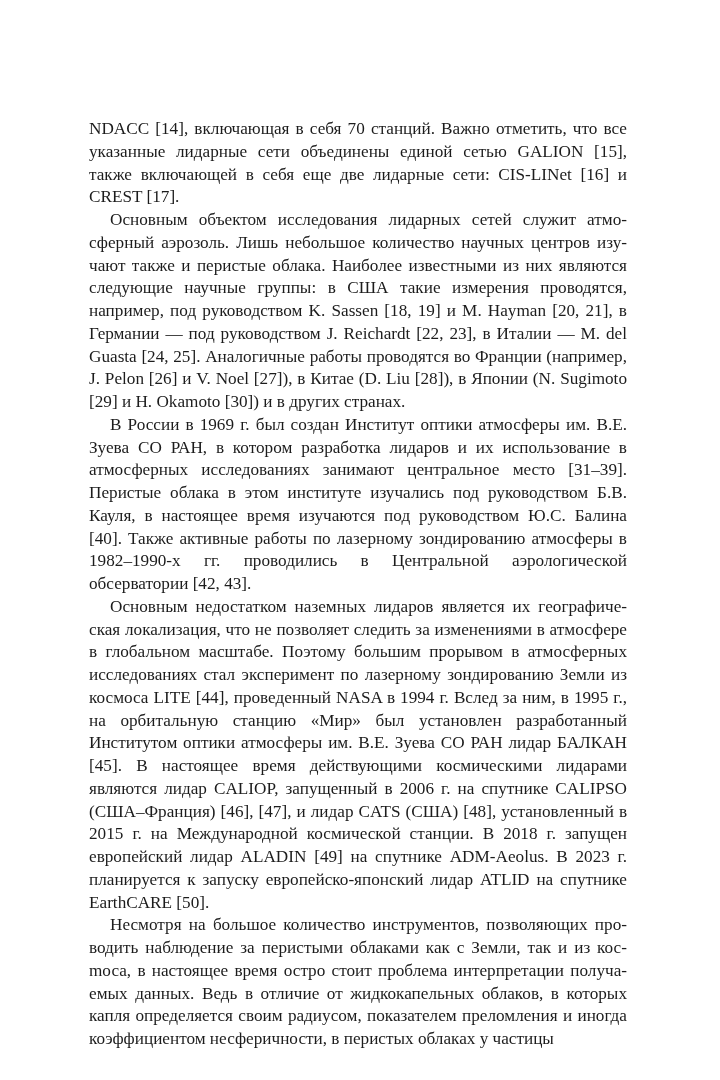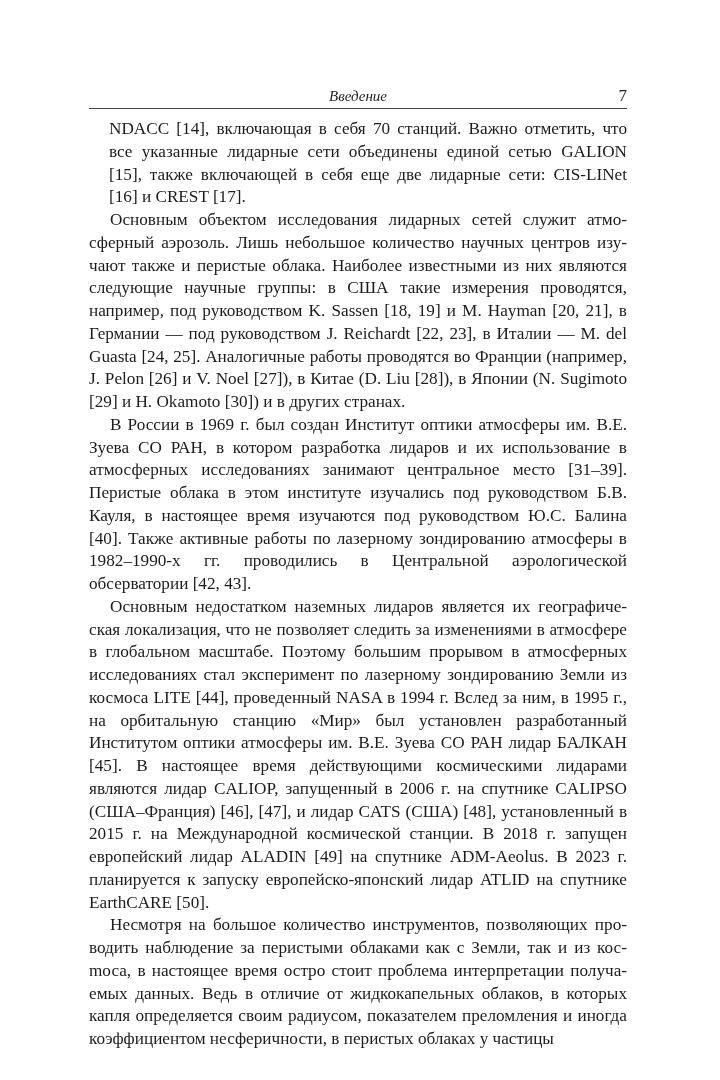--- a/index.html
+++ b/index.html
@@ -18,30 +18,26 @@
   .page-number {
     position: absolute; right: 0; top: 0; font-size: 17px;
   }
   .body-text {
     position: absolute; left: 89px; top: 118px; width: 538px;
     font-family: "Liberation Serif", "DejaVu Serif", serif;
     font-size: 17.2px; line-height: 22.75px; color: #1c1c1c;
     text-align: justify; hyphens: manual;
   }
   .body-text p { margin: 0; text-indent: 21px; }
-  .body-text p.cont { text-indent: 0; margin-left: 20px; }
+  .body-text p.cont { text-indent: 0; }
 </style>
 </head>
 <body>
 
 <div class="page">
-  <div class="running-head">
-    <span class="running-title">Введение</span>
-    <span class="page-number">7</span>
-  </div>
 
   <div class="body-text">
     <p class="cont">NDACC [14], включающая в себя 70 станций. Важно отметить, что все указанные лидарные сети объединены единой сетью GALION [15], также включающей в себя еще две лидарные сети: CIS-LINet [16] и CREST [17].</p>
     <p>Основным объектом исследования лидарных сетей служит атмо­сферный аэрозоль. Лишь небольшое количество научных центров изу­чают также и перистые облака. Наиболее известными из них являются следующие научные группы: в США такие измерения проводятся, например, под руководством K. Sassen [18, 19] и M. Hayman [20, 21], в Германии — под руководством J. Reichardt [22, 23], в Италии — M. del Guasta [24, 25]. Аналогичные работы проводятся во Франции (например, J. Pelon [26] и V. Noel [27]), в Китае (D. Liu [28]), в Японии (N. Sugimoto [29] и H. Okamoto [30]) и в других странах.</p>
     <p>В России в 1969 г. был создан Институт оптики атмосферы им. В.Е. Зуева СО РАН, в котором разработка лидаров и их ис­пользование в атмосферных исследованиях занимают центральное место [31–39]. Перистые облака в этом институте изучались под руко­водством Б.В. Кауля, в настоящее время изучаются под руководством Ю.С. Балина [40]. Также активные работы по лазерному зондированию атмосферы в 1982–1990-х гг. проводились в Центральной аэрологиче­ской обсерватории [42, 43].</p>
     <p>Основным недостатком наземных лидаров является их географиче­ская локализация, что не позволяет следить за изменениями в атмо­сфере в глобальном масштабе. Поэтому большим прорывом в атмо­сферных исследованиях стал эксперимент по лазерному зондированию Земли из космоса LITE [44], проведенный NASA в 1994 г. Вслед за ним, в 1995 г., на орбитальную станцию «Мир» был установлен разработанный Институтом оптики атмосферы им. В.Е. Зуева СО РАН лидар БАЛКАН [45]. В настоящее время действующими космическими лидарами являются лидар CALIOP, запущенный в 2006 г. на спутнике CALIPSO (США–Франция) [46], [47], и лидар CATS (США) [48], установленный в 2015 г. на Международной космической станции. В 2018 г. запущен европейский лидар ALADIN [49] на спутнике ADM-Aeolus. В 2023 г. планируется к запуску европейско-японский лидар ATLID на спутнике EarthCARE [50].</p>
     <p>Несмотря на большое количество инструментов, позволяющих про­водить наблюдение за перистыми облаками как с Земли, так и из кос­mоса, в настоящее время остро стоит проблема интерпретации получа­емых данных. Ведь в отличие от жидкокапельных облаков, в которых капля определяется своим радиусом, показателем преломления и ино­гда коэффициентом несферичности, в перистых облаках у частицы</p>
   </div>
 </div>
 

